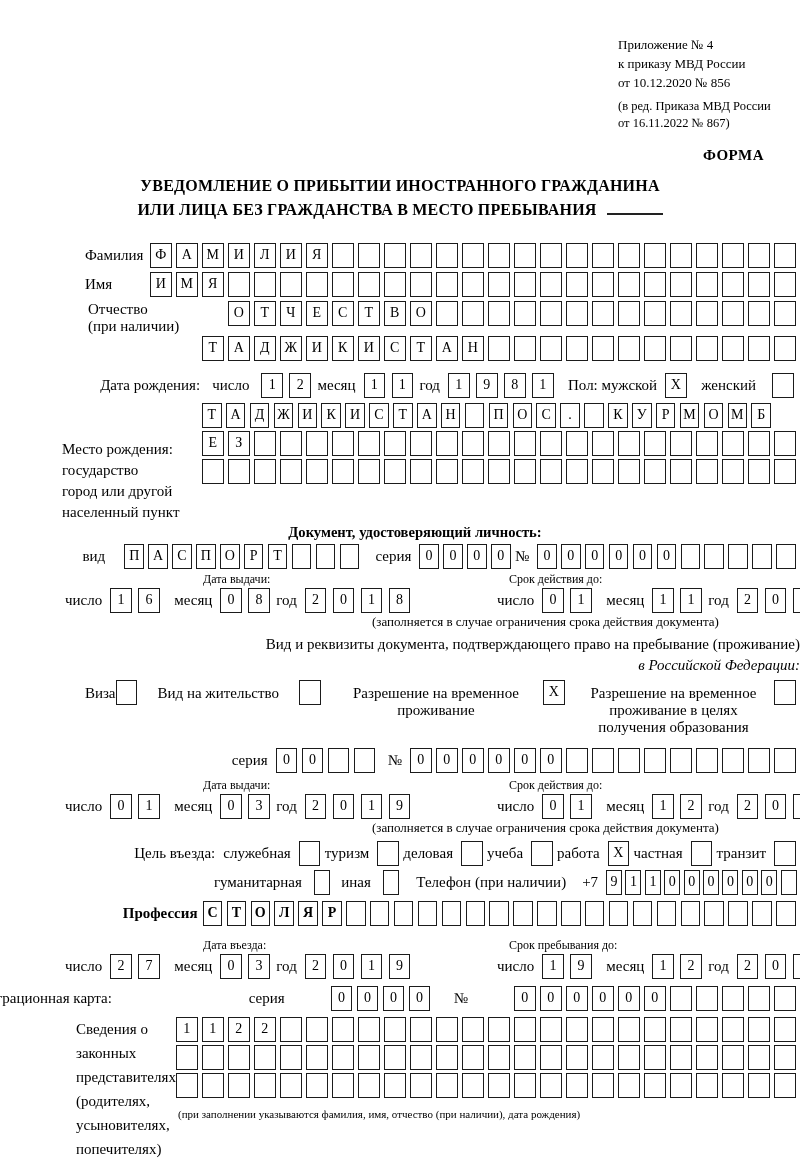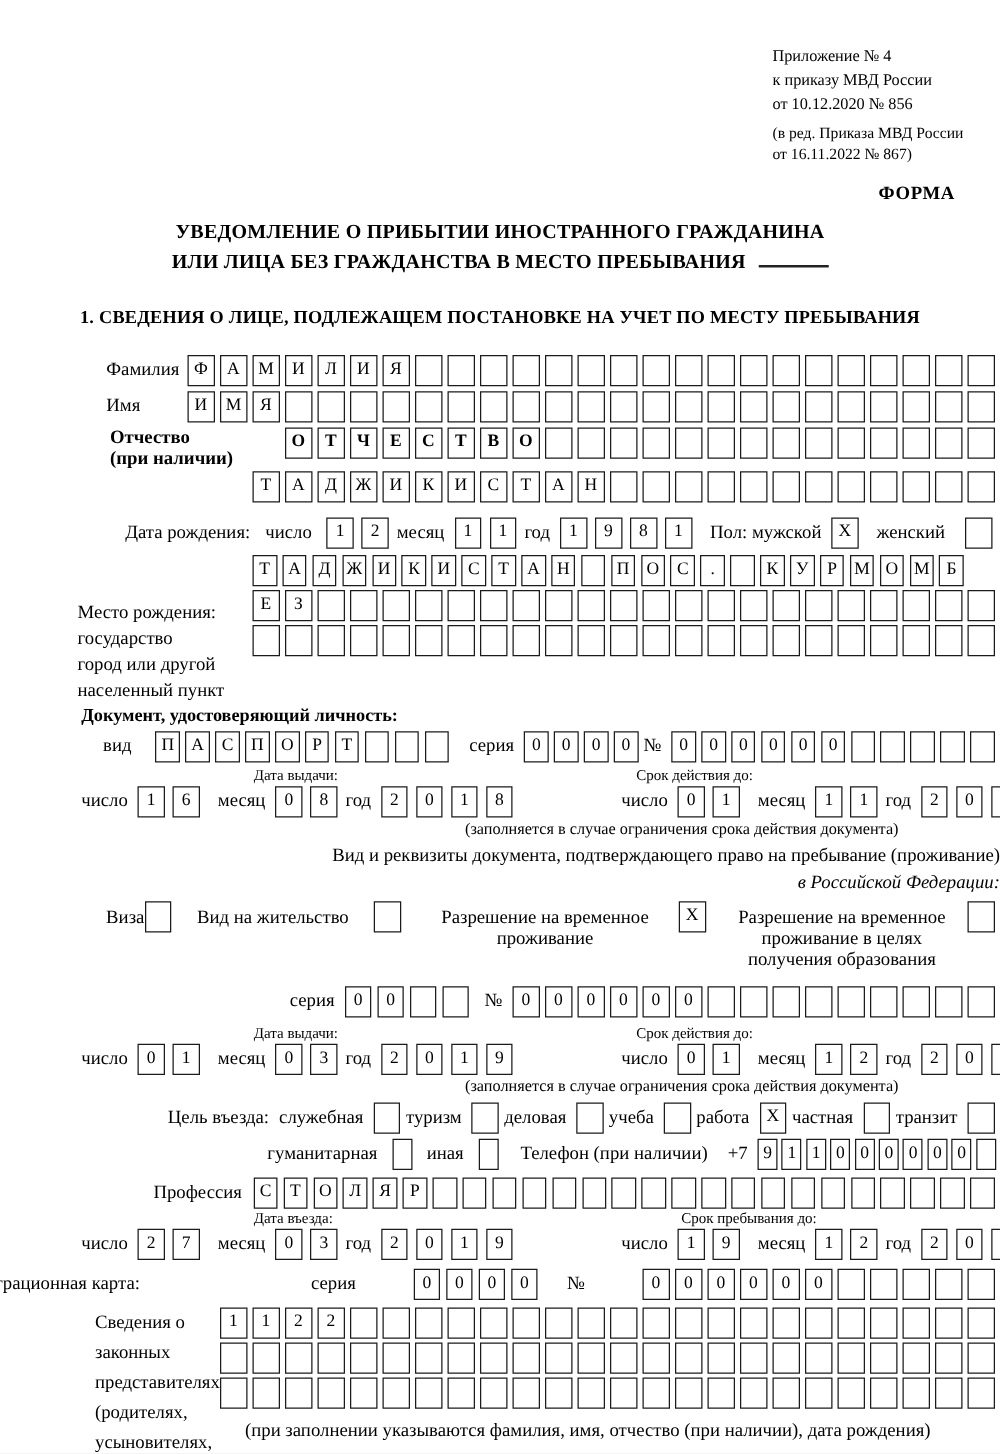--- a/index.html
+++ b/index.html
@@ -16,32 +16,32 @@
   .row.top{align-items:flex-start;}
   .lbl{flex:none;}
   .cells{display:flex;flex:none;}
   .cell{box-sizing:border-box;flex:none;width:21.5px;height:25px;border:1.6px solid #1b1b1b;
         margin-right:4.5px;display:flex;align-items:center;justify-content:center;
         font-size:14px;background:#fff;}
   .sm .cell{width:19.5px;margin-right:4.4px;}
   .dt .cell{margin-right:6.5px;}
   .phone .cell{width:16px;margin-right:3.4px;}
   .ml2{line-height:17px;}
-  .center-b{margin-left:65px;width:700px;text-align:left;font-weight:bold;font-size:14.6px;}
+  .center-b{margin-left:65px;width:700px;text-align:center;font-weight:bold;font-size:14.6px;}
   .two-col{display:flex;margin-left:65px;font-size:15px;align-items:center;}
   .col-left{display:flex;align-items:center;width:432px;flex:none;}
   .col-right{display:flex;align-items:center;flex:none;}
   .dhead{display:flex;margin-left:65px;font-size:12px;}
   .dhead .h1{width:432px;flex:none;padding-left:138px;box-sizing:border-box;}
   .note{margin-left:372px;font-size:13px;margin-top:1px;}
   .opt-multi{text-align:center;line-height:17px;}
   .gap8{width:8px;flex:none;}.gap12{width:12px;flex:none;}.gap16{width:16px;flex:none;}.gap20{width:20px;flex:none;}
   .stack{display:flex;flex-direction:column;}
   .stack .cells{margin-bottom:3px;}
-  .rep-note{font-size:15px;margin-top:7px;margin-left:20px;}
+  .rep-note{font-size:11px;margin-top:7px;margin-left:2px;}
 </style>
 </head>
 <body>
 
 <div class="page">
 
   <div class="hdr">
     <div>Приложение № 4</div>
     <div>к приказу МВД России</div>
     <div>от 10.12.2020 № 856</div>
@@ -51,21 +51,20 @@
     </div>
   </div>
 
   <div class="forma">ФОРМА</div>
 
   <div class="title">
     <div>УВЕДОМЛЕНИЕ О ПРИБЫТИИ ИНОСТРАННОГО ГРАЖДАНИНА</div>
     <div><span>ИЛИ ЛИЦА БЕЗ ГРАЖДАНСТВА В МЕСТО ПРЕБЫВАНИЯ</span><span class="blank"></span></div>
   </div>
 
-  <div class="s1">1. СВЕДЕНИЯ О ЛИЦЕ, ПОДЛЕЖАЩЕМ ПОСТАНОВКЕ НА УЧЕТ ПО МЕСТУ ПРЕБЫВАНИЯ</div>
 
   <div class="row" style="margin-top:21px;">
     <div class="lbl" style="width:65px;">Фамилия</div>
     <div class="cells">
         <span class="cell">Ф</span>
         <span class="cell">А</span>
         <span class="cell">М</span>
         <span class="cell">И</span>
         <span class="cell">Л</span>
         <span class="cell">И</span>
@@ -115,21 +114,21 @@
         <span class="cell"></span>
         <span class="cell"></span>
         <span class="cell"></span>
         <span class="cell"></span>
         <span class="cell"></span>
         <span class="cell"></span>
         <span class="cell"></span>
       </div>
   </div>
 
-  <div class="row top" style="margin-top:4px;font-weight:bold;">
+  <div class="row top" style="margin-top:4px;">
     <div class="lbl ml2" style="width:140px;">
       <div>Отчество</div>
       <div>(при наличии)</div>
     </div>
     <div class="cells">
         <span class="cell">О</span>
         <span class="cell">Т</span>
         <span class="cell">Ч</span>
         <span class="cell">Е</span>
         <span class="cell">С</span>
@@ -574,21 +573,21 @@
         <span class="cell">0</span>
         <span class="cell">0</span>
         <span class="cell">0</span>
         <span class="cell">0</span>
         <span class="cell">0</span>
         <span class="cell">0</span>
         <span class="cell"></span>
       </div>
   </div>
 
-  <div class="row" style="margin-top:6px;">
+  <div class="row" style="margin-top:6px;font-weight:bold;">
     <div class="lbl" style="width:80px;">Профессия</div>
     <div class="cells sm">
         <span class="cell">С</span>
         <span class="cell">Т</span>
         <span class="cell">О</span>
         <span class="cell">Л</span>
         <span class="cell">Я</span>
         <span class="cell">Р</span>
         <span class="cell"></span>
         <span class="cell"></span>
@@ -605,21 +604,21 @@
         <span class="cell"></span>
         <span class="cell"></span>
         <span class="cell"></span>
         <span class="cell"></span>
         <span class="cell"></span>
         <span class="cell"></span>
         <span class="cell"></span>
       </div>
   </div>
 
-  <div class="dhead" style="margin-top:0;gap:36px;">
+  <div class="dhead" style="margin-top:12px;">
     <div class="h1">Дата въезда:</div>
     <div style="padding-left:12px;">Срок пребывания до:</div>
   </div>
   <div class="two-col dt" style="margin-top:1px;">
     <div class="col-left">
       <span>число</span>
         <span class="gap8"></span>
       <div class="cells">
           <span class="cell">2</span>
           <span class="cell">7</span>

